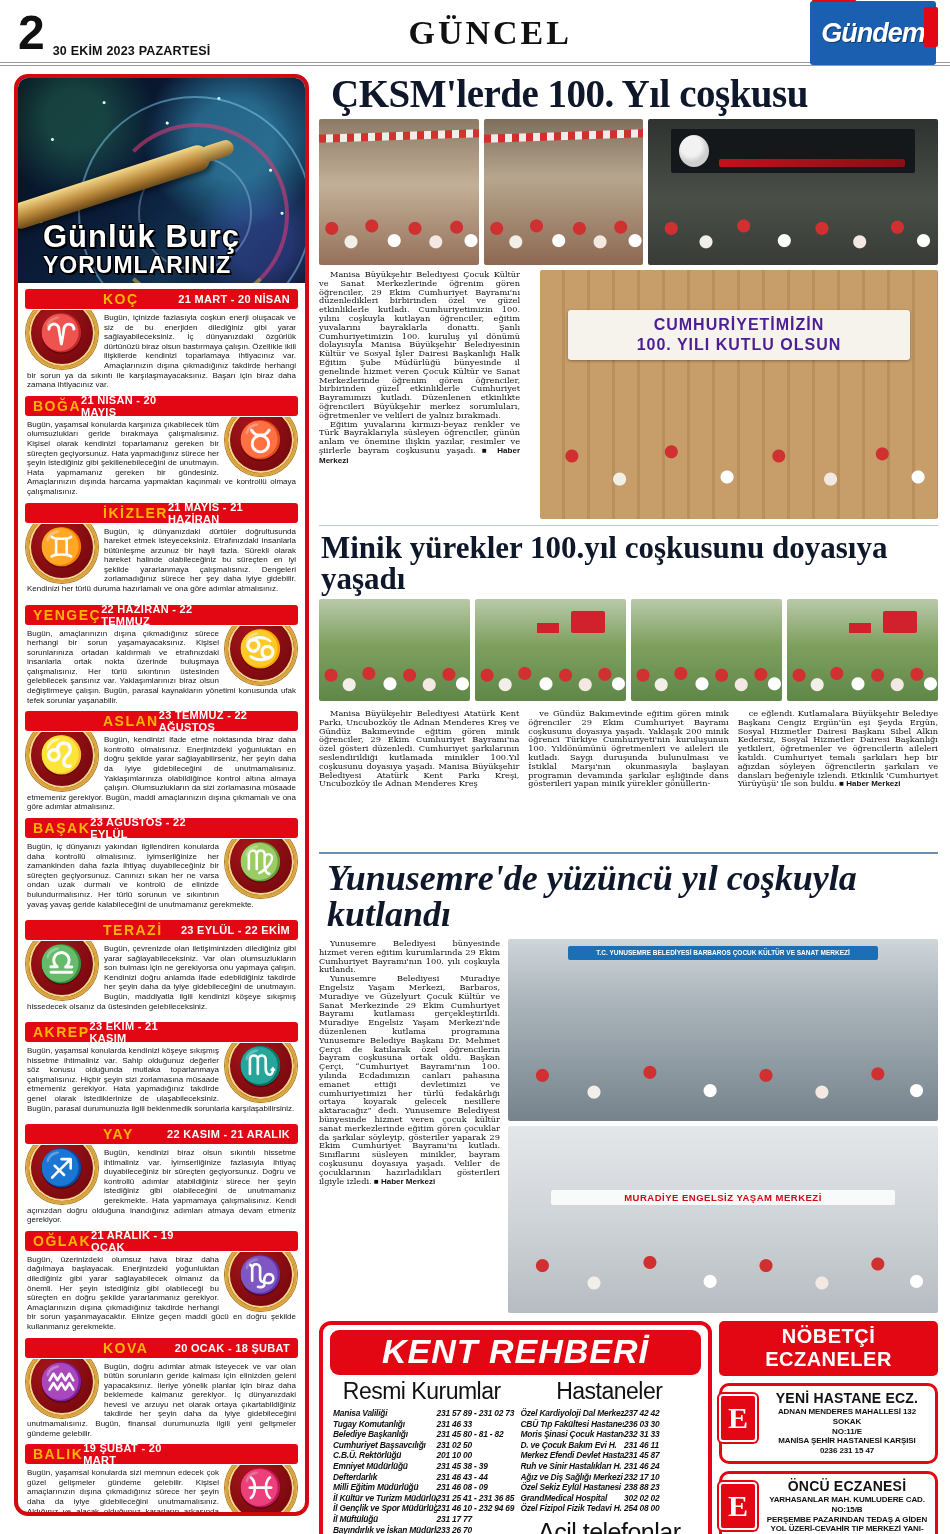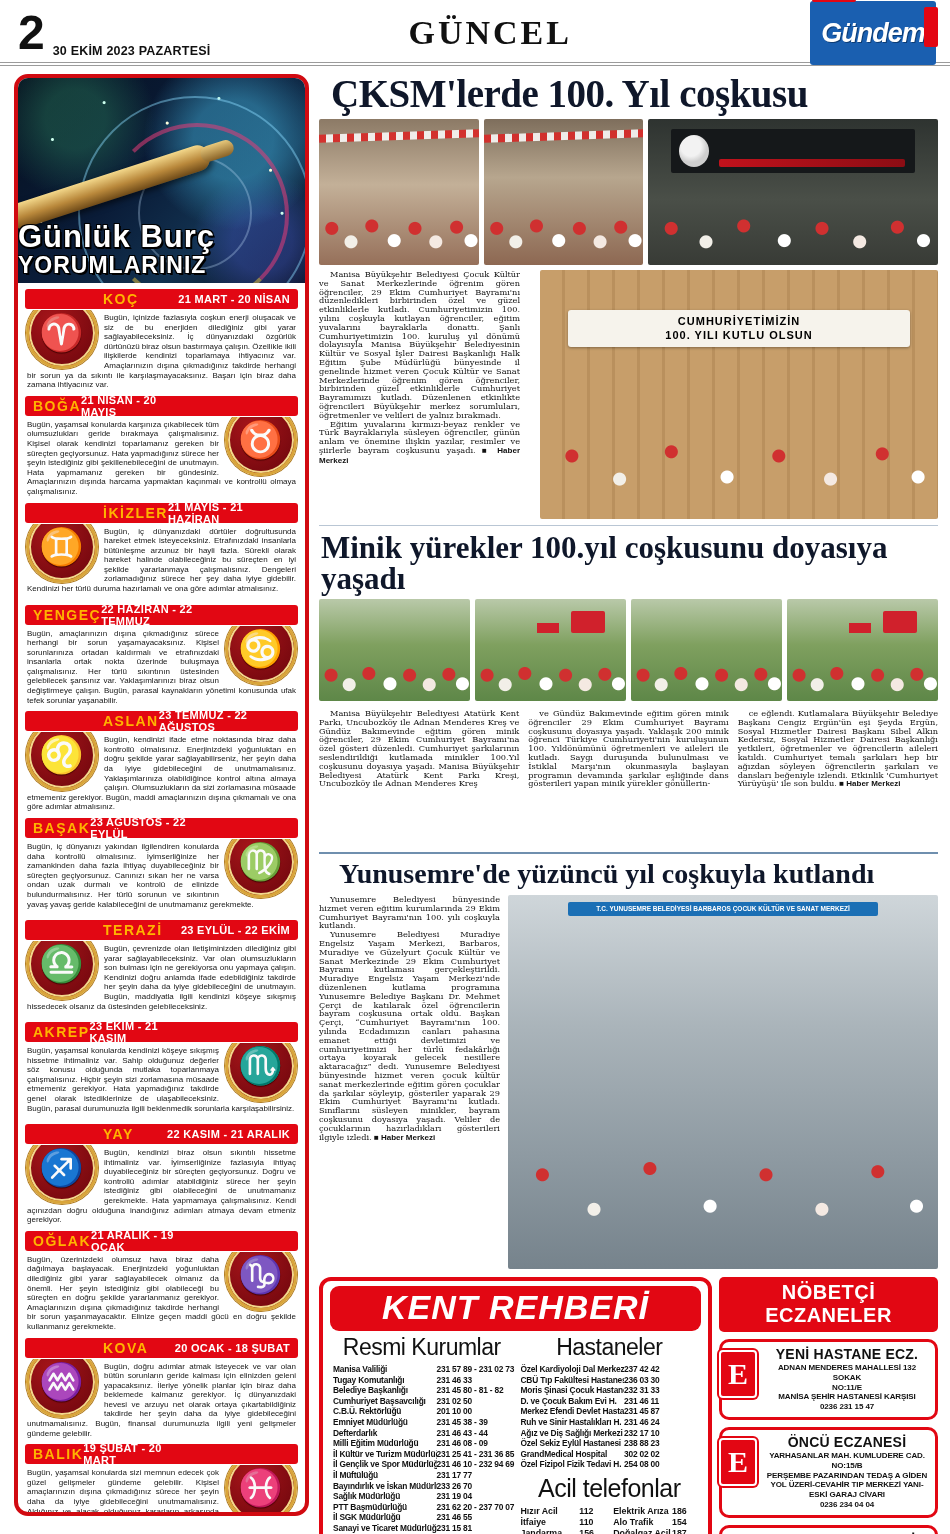--- a/index.html
+++ b/index.html
@@ -42,21 +42,21 @@
   .scope::after{content:"";position:absolute;right:-26px;top:4px;width:34px;height:16px;border-radius:8px;
          background:linear-gradient(180deg,#e8c97c,#8a6327);}
   .stars{position:absolute;inset:0;background:
       radial-gradient(circle at 12% 30%, #cfe 1px, transparent 2px),
       radial-gradient(circle at 30% 12%, #cfe 1px, transparent 2px),
       radial-gradient(circle at 52% 22%, #ffd 1px, transparent 2px),
       radial-gradient(circle at 70% 10%, #cfe 1px, transparent 2px),
       radial-gradient(circle at 88% 45%, #ffd 1px, transparent 2px),
       radial-gradient(circle at 8% 70%, #ffd 1px, transparent 2px),
       radial-gradient(circle at 92% 66%, #cfe 1px, transparent 2px);}
-  .cosmic-title{position:absolute;left:0;bottom:6px;line-height:1;margin-top:28px;}
+  .cosmic-title{position:absolute;left:25px;bottom:6px;line-height:1;margin-top:28px;}
   .ct1{font-size:31px;font-weight:800;color:#fff;letter-spacing:1px;
        text-shadow:2px 2px 0 #000,-1px -1px 0 #000,1px -1px 0 #000,-1px 1px 0 #000,0 2px 0 #000;}
   .ct2{font-size:23px;font-weight:800;color:#fff;letter-spacing:1px;margin-top:2px;
        text-shadow:2px 2px 0 #000,-1px -1px 0 #000,1px -1px 0 #000,-1px 1px 0 #000;}
   #signs{padding:3px 6px 4px;}
   .sign-bar{background:#e20713;border-radius:3px;height:20px;display:flex;align-items:center;
             justify-content:space-between;padding:0 8px;margin:3px 1px 1px;}
   .sign-bar.pad-l{padding-left:78px;}
   .sign-bar.pad-r{padding-right:104px;}
   .sign-name{color:#ffb400;font-weight:800;font-size:14px;letter-spacing:1.5px;}
@@ -68,21 +68,21 @@
        display:flex;align-items:center;justify-content:center;}
   .sign-body.left .sign-icon{float:left;margin:-14px 6px 1px 0;}
   .sign-body.right .sign-icon{float:right;margin:-14px 0 1px 6px;}
   .glyph{color:#f0c75e;font-size:36px;line-height:1;text-shadow:0 1px 1px #400;}
   .sign-text{font-size:8px;line-height:9.6px;text-align:justify;margin:2px 1px 0;color:#161616;}
   
   .main{flex:1;display:flex;flex-direction:column;min-width:0;}
   .hl{font-family:"Liberation Serif",serif;font-weight:700;color:#0f172a;margin:0;}
   .hl-xl{font-size:39px;letter-spacing:-0.5px;margin:0 0 6px 12px;line-height:1;}
   .hl-md{font-size:31px;margin:2px 0 5px 2px;line-height:1;}
-  .hl-md2{font-size:28px;margin:2px 0 5px 20px;line-height:1;}
+  .hl-md2{font-size:36px;margin:2px 0 5px 8px;line-height:1;font-style:italic;}
   .photo-row{display:flex;gap:5px;}
   .row1{height:146px;}
   .row2{height:102px;margin-bottom:4px;}
   .photo{position:relative;overflow:hidden;border-radius:2px;flex:1;}
   .garland::before{content:"";position:absolute;top:9%;left:0;right:0;height:8px;opacity:.85;
        background:repeating-linear-gradient(90deg,#d22 0 7px,#fff 7px 14px);transform:rotate(-2deg);}
   .crowd::after{content:"";position:absolute;left:0;right:0;bottom:0;height:42%;background:
       radial-gradient(circle at 8% 40%, #d03030 6px, transparent 7px),
       radial-gradient(circle at 20% 62%, #f2efe8 6px, transparent 7px),
       radial-gradient(circle at 33% 36%, #d03030 6px, transparent 7px),
@@ -101,21 +101,21 @@
        background:linear-gradient(90deg,#c1121c,#8c0d14);border-radius:2px;}
   .cksm-body{display:flex;gap:20px;margin-top:5px;height:249px;}
   .article-text{font-family:"DejaVu Serif","Liberation Serif",serif;font-size:8.2px;line-height:8.8px;
        text-align:justify;color:#111;}
   .article-text p{margin:0;text-indent:11px;}
   .cksm-text{width:201px;flex:0 0 auto;}
   .byline{font-family:"Liberation Sans",sans-serif;font-weight:700;font-size:8px;}
   .main-photo{flex:1;background:repeating-linear-gradient(90deg,#c79e6a 0 22px,#b9905d 22px 25px);}
   .banner{position:absolute;top:16%;left:7%;right:7%;background:#f6f3ec;border-radius:3px;
        padding:5px 4px;text-align:center;box-shadow:0 1px 3px rgba(0,0,0,.35);}
-  .banner span{display:block;color:#000000;font-weight:800;font-size:11px;letter-spacing:1px;line-height:1.25;}
+  .banner span{display:block;color:#4c1d95;font-weight:800;font-size:16px;letter-spacing:1px;line-height:1.25;}
   .divider{border:none;border-top:1px solid #b9c6d4;margin:6px 0 4px;}
   .divider.d2{border-top:2px solid #6f8fae;margin:7px 0 4px;}
   .pk{background:linear-gradient(180deg,#b9c9a9 0%,#7fa05f 45%,#5e8748 100%);}
   .pk.flag::before{content:"";position:absolute;top:12%;right:14%;width:34px;height:22px;background:#d0212c;
        border-radius:2px;box-shadow:-40px 6px 0 -6px #d0212c;}
   .minik-cols{display:flex;gap:9px;height:136px;margin-top:4px;}
   .minik-cols .mcol{flex:1;}
   .yn-row{display:flex;gap:8px;height:374px;margin-top:2px;}
   .yn-text{width:181px;flex:0 0 auto;}
   .yn-photos{flex:1;display:flex;flex-direction:column;gap:5px;}
@@ -127,21 +127,21 @@
        text-align:center;background:rgba(255,255,255,.85);padding:2px 0;border-radius:2px;letter-spacing:0.5px;}
   
   .bottom-row{display:flex;gap:7px;margin-top:8px;height:288px;}
   .kent{width:393px;flex:0 0 auto;border:4px solid #e20713;border-radius:12px;box-sizing:border-box;
         background:#fff;overflow:hidden;}
   .kent-header{background:#e20713;color:#fff;font-weight:800;font-style:italic;font-size:34px;
         text-align:center;border-radius:9px;margin:5px 7px 2px;padding:2px 0 4px;letter-spacing:1px;}
   .kent-cols{display:flex;gap:10px;padding:0 10px 4px;}
   .kent-col{flex:1;min-width:0;}
   .kent-col h3{margin:1px 0 3px;font-size:23px;font-weight:400;text-align:center;letter-spacing:-0.5px;}
-  .ph-row{display:flex;font-size:8.4px;font-weight:700;line-height:10.6px;letter-spacing:-0.2px;}
+  .ph-row{display:flex;font-size:8.4px;font-weight:700;line-height:10.6px;letter-spacing:-0.2px;font-style:italic;}
   .ph-label{flex:1;white-space:nowrap;overflow:hidden;}
   .ph-num{width:74px;flex:0 0 auto;white-space:nowrap;}
   .acil-h{margin-top:4px !important;font-size:25px !important;}
   .acil-cols{display:flex;gap:8px;margin-top:2px;}
   .acil-cols > div{flex:1;}
   .acil-row{display:flex;font-size:8.8px;font-weight:700;line-height:11px;}
   .acil-row .ph-num{width:26px;}
   .ecz{flex:1;min-width:0;}
   .ecz-header{background:#e20713;color:#fff;font-weight:800;font-size:20px;text-align:center;
         border-radius:5px;padding:4px 0 5px;letter-spacing:0.5px;}
@@ -385,20 +385,23 @@
 
       <div class="yn-row">
         <div id="yn-text" class="article-text yn-text">
             <p class="apar">Yunusemre Belediyesi bünyesinde hizmet veren eğitim kurumlarında 29 Ekim Cumhuriyet Bayramı'nın 100. yılı coşkuyla kutlandı.</p>
             <p class="apar">Yunusemre Belediyesi Muradiye Engelsiz Yaşam Merkezi, Barbaros, Muradiye ve Güzelyurt Çocuk Kültür ve Sanat Merkezinde 29 Ekim Cumhuriyet Bayramı kutlaması gerçekleştirildi. Muradiye Engelsiz Yaşam Merkezi'nde düzenlenen kutlama programına Yunusemre Belediye Başkanı Dr. Mehmet Çerçi de katılarak özel öğrencilerin bayram coşkusuna ortak oldu. Başkan Çerçi, “Cumhuriyet Bayramı'nın 100. yılında Ecdadımızın canları pahasına emanet ettiği devletimizi ve cumhuriyetimizi her türlü fedakârlığı ortaya koyarak gelecek nesillere aktaracağız” dedi. Yunusemre Belediyesi bünyesinde hizmet veren çocuk kültür sanat merkezlerinde eğitim gören çocuklar da şarkılar söyleyip, gösteriler yaparak 29 Ekim Cumhuriyet Bayramı'nı kutladı. Sınıflarını süsleyen minikler, bayram coşkusunu doyasıya yaşadı. Veliler de çocuklarının hazırladıkları gösterileri ilgiyle izledi.<span class="byline"> ■ Haber Merkezi</span></p>
           </div>
         <div class="yn-photos">
           <div class="photo ynp1 crowd">
             <div class="bluesign">T.C. YUNUSEMRE BELEDİYESİ BARBAROS ÇOCUK KÜLTÜR VE SANAT MERKEZİ</div>
           </div>
+          <div class="photo ynp2 crowd">
+            <div class="redsign">MURADİYE ENGELSİZ YAŞAM MERKEZİ</div>
+          </div>
         </div>
       </div>
 
       <div class="bottom-row">
 
         <section class="kent">
           <div class="kent-header">KENT REHBERİ</div>
           <div class="kent-cols">
             <div class="kent-col">
               <h3>Resmi Kurumlar</h3>

